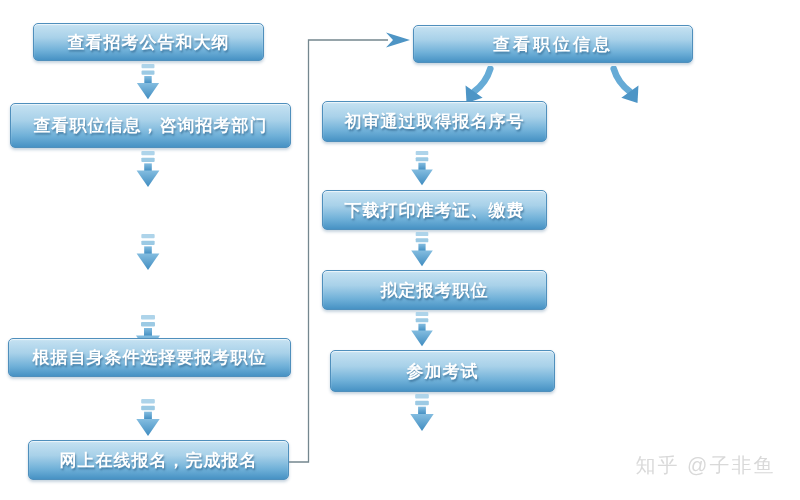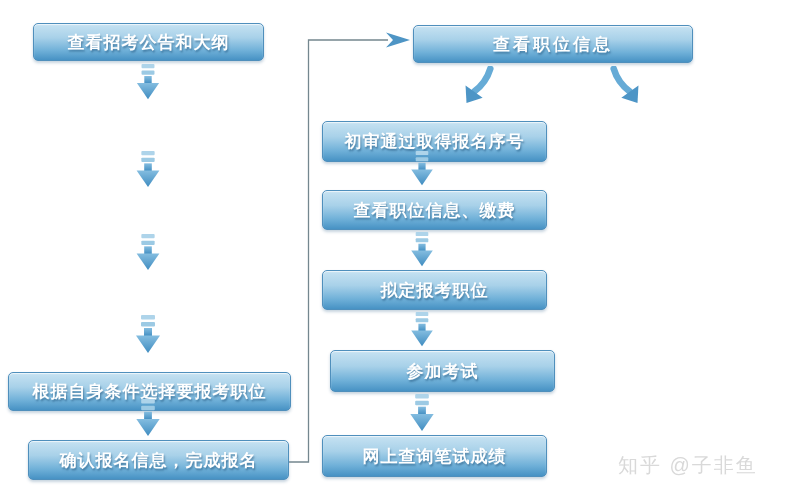--- a/index.html
+++ b/index.html
@@ -13,21 +13,21 @@
     background:linear-gradient(180deg,#c6e2f2 0%,#a8d1e9 38%,#6fb0d8 74%,#4792c4 100%);
     border:1px solid #4f8fbc;border-radius:5px;box-sizing:border-box;
     color:#ffffff;font-weight:bold;font-size:17px;letter-spacing:1px;
     text-shadow:1px 2px 2px rgba(30,80,120,0.55);
     box-shadow:0 2px 3px rgba(130,160,185,0.45),inset 0 1px 1px rgba(255,255,255,0.7);
     white-space:nowrap;
   }
   .arr{position:absolute;}
   .overlay{position:absolute;left:0;top:0;width:800px;height:500px;pointer-events:none;}
   .watermark{
-    position:absolute;left:618px;top:452px;width:175px;text-align:left;
+    position:absolute;left:618px;top:452px;width:175px;text-align:center;
     color:#d9d9d9;font-size:20px;font-weight:500;letter-spacing:2px;white-space:nowrap;
   }
 </style>
 </head>
 <body>
 
 <div class="stage">
 
   <svg width="0" height="0" style="position:absolute" aria-hidden="true">
     <defs>
@@ -52,74 +52,74 @@
     <path d="M289 462 H308.5 V40 H388" stroke="#74878f" stroke-width="1.3" fill="none"></path>
     <polygon points="386,32.5 410,40 386,47.5 393,40" fill="#4e95c5"></polygon>
   </svg>
 
   <div class="box" style="left:33px;top:23px;width:231px;height:38px">查看招考公告和大纲</div>
 
   <svg class="arr" style="left:133px;top:64px" width="30" height="37">
       <use href="#sarrow"></use>
     </svg>
 
+  <div class="box" style="left:10px;top:103px;width:281px;height:45px">查看职位信息，咨询招考部门</div>
 
   <svg class="arr" style="left:133px;top:151px" width="30" height="38">
       <use href="#sarrow"></use>
     </svg>
 
 
   <svg class="arr" style="left:133px;top:234px" width="30" height="38">
       <use href="#sarrow"></use>
     </svg>
 
 
   <svg class="arr" style="left:133px;top:315px" width="30" height="40">
       <use href="#sarrow"></use>
     </svg>
 
-  <div class="box" style="left:8px;top:372px;width:283px;height:39px">根据自身条件选择要报考职位</div>
+  <div class="box" style="left:8px;top:338px;width:283px;height:39px">根据自身条件选择要报考职位</div>
 
   <svg class="arr" style="left:133px;top:399px" width="30" height="39">
       <use href="#sarrow"></use>
     </svg>
 
-  <div class="box" style="left:28px;top:440px;width:261px;height:40px">确认报名信息，完成报名</div>
+  <div class="box" style="left:28px;top:440px;width:261px;height:40px">网上在线报名，完成报名</div>
 
   <div class="box" style="left:413px;top:25px;width:280px;height:38px;letter-spacing:3px">查看职位信息</div>
 
   <svg class="arr" style="left:453px;top:66px" width="46" height="38">
       <use href="#darrow"></use>
     </svg>
   <svg class="arr" style="left:605px;top:66px;transform:scaleX(-1)" width="46" height="38">
       <use href="#darrow"></use>
     </svg>
 
-  <div class="box" style="left:322px;top:121px;width:225px;height:41px">初审通过取得报名序号</div>
+  <div class="box" style="left:322px;top:101px;width:225px;height:41px">初审通过取得报名序号</div>
 
   <svg class="arr" style="left:407px;top:151px" width="30" height="36">
       <use href="#sarrow"></use>
     </svg>
 
-  <div class="box" style="left:322px;top:190px;width:225px;height:40px">查看职位信息、缴费</div>
+  <div class="box" style="left:322px;top:190px;width:225px;height:40px">下载打印准考证、缴费</div>
 
   <svg class="arr" style="left:407px;top:232px" width="30" height="36">
       <use href="#sarrow"></use>
     </svg>
 
   <div class="box" style="left:322px;top:270px;width:225px;height:40px">拟定报考职位</div>
 
   <svg class="arr" style="left:407px;top:312px" width="30" height="36">
       <use href="#sarrow"></use>
     </svg>
 
   <div class="box" style="left:330px;top:350px;width:225px;height:42px">参加考试</div>
 
   <svg class="arr" style="left:407px;top:394px" width="30" height="39">
       <use href="#sarrow"></use>
     </svg>
 
-  <div class="box" style="left:322px;top:435px;width:225px;height:42px">网上查询笔试成绩</div>
 
 
   <div class="watermark">知乎 @子非鱼</div>
 
 </div>
 
 </body></html>

